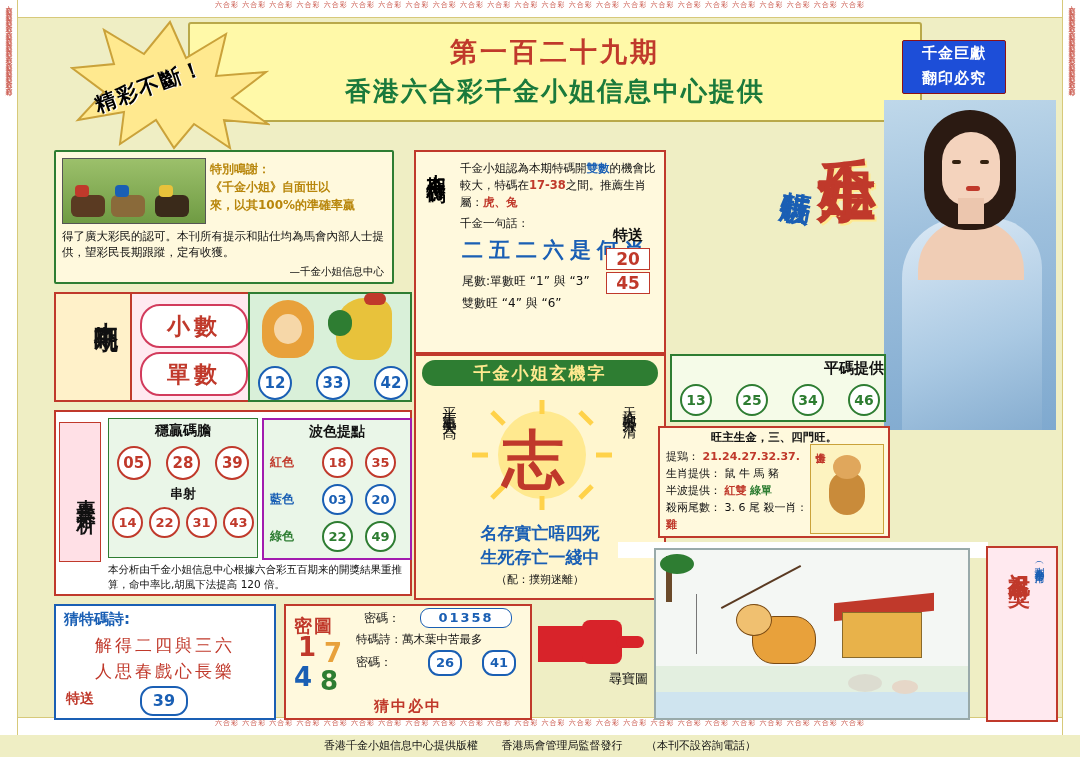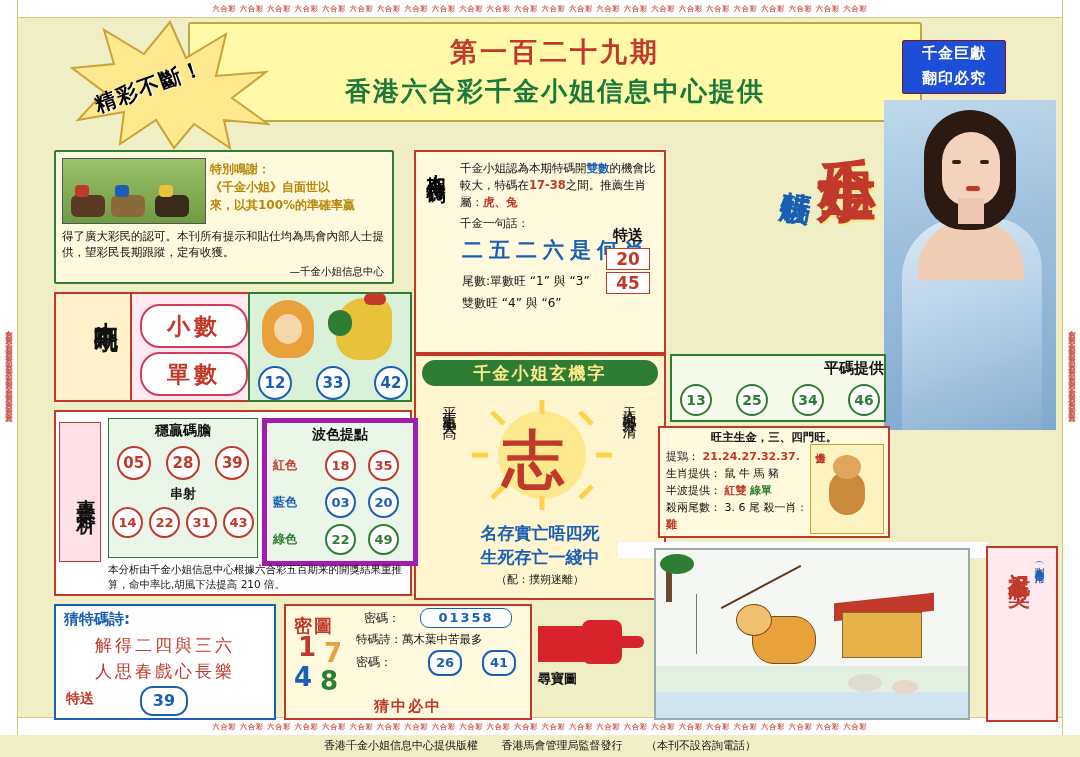--- a/index.html
+++ b/index.html
@@ -18,24 +18,22 @@
   
   .border-strip{
     position:absolute;
     background:#ffffff;
     color:#c0392b;
     font-size:7px;
     letter-spacing:1px;
     overflow:hidden;
     white-space:nowrap;
     display:flex;
-    align-items:center;
     justify-content:space-around;
     font-family:"DejaVu Sans",sans-serif;
-    font-weight:bold;
   }
   .border-top{left:0;top:0;right:0;height:17px;border-bottom:1px solid #d7c97a;}
   .border-bottom{left:0;bottom:22px;right:0;height:17px;border-top:1px solid #d7c97a;}
   .border-left{left:0;top:0;bottom:22px;width:17px;writing-mode:vertical-rl;height:735px;
     flex-direction:column;border-right:1px solid #d7c97a;}
   .border-right{right:0;top:0;bottom:22px;width:17px;writing-mode:vertical-rl;height:735px;
     flex-direction:column;border-left:1px solid #d7c97a;}
   .border-strip span{opacity:.85;}
   .inner{
     position:absolute;left:18px;top:18px;right:18px;bottom:40px;
@@ -293,21 +291,21 @@
     background:#ffe0e6;border:1px solid #c0392b;
     font-size:19px;font-weight:bold;color:#111;
     writing-mode:vertical-rl;text-align:center;letter-spacing:6px;padding-top:6px;box-sizing:border-box;
   }
   .zhuanye .boxA{
     position:absolute;left:52px;top:6px;width:148px;height:138px;
     background:#eaf6e8;border:1px solid #2e7d32;
   }
   .zhuanye .boxB{
     position:absolute;left:206px;top:6px;width:146px;height:138px;
-    background:#eaf6e8;border:5px solid #a21caf;
+    background:#eaf6e8;border:2px solid #a21caf;
   }
   .zhuanye .bt{width:100%;text-align:center;font-size:14px;font-weight:bold;color:#111;margin-top:3px;}
   .zhuanye .rowA{display:flex;justify-content:space-around;margin-top:6px;}
   .zhuanye .rowA .ball{border-color:#c0392b;color:#c0392b;}
   .zhuanye .mid{width:100%;text-align:center;font-size:13px;font-weight:bold;color:#111;margin-top:5px;}
   .zhuanye .rowB{display:flex;justify-content:space-around;margin-top:4px;}
   .zhuanye .rowB .ball{border-color:#c0392b;color:#c0392b;width:27px;height:27px;line-height:27px;font-size:13px;}
   .crow{display:flex;align-items:center;margin:6px 0 0 6px;}
   .crow .nm{font-size:12px;font-weight:bold;width:40px;}
   .crow .nm.red{color:#c0392b;} .crow .nm.blue{color:#1a5fb4;} .crow .nm.green{color:#2e7d32;}
@@ -362,21 +360,21 @@
   .mitu .bignums .c{position:absolute;left:0;top:30px;color:#1a5fb4;}
   .mitu .bignums .d{position:absolute;left:26px;top:34px;color:#2e7d32;}
   .mitu .foot{position:absolute;left:0;bottom:2px;width:100%;text-align:center;font-size:15px;font-weight:bold;color:#c0392b;letter-spacing:2px;}
   
   .hand{
     left:520px;top:596px;width:110px;height:100px;
   }
   .hand .arm{position:absolute;left:0;top:12px;width:54px;height:36px;background:#d8232a;}
   .hand .palm{position:absolute;left:44px;top:6px;width:40px;height:44px;background:#d8232a;border-radius:8px;}
   .hand .finger{position:absolute;left:78px;top:22px;width:28px;height:12px;background:#d8232a;border-radius:6px;}
-  .hand .cap{position:absolute;left:0;top:56px;width:110px;text-align:left;font-size:13px;font-weight:bold;color:#111;}
+  .hand .cap{position:absolute;left:0;top:56px;width:110px;text-align:right;font-size:13px;font-weight:normal;color:#111;}
   
   .tiger{
     left:636px;top:530px;width:316px;height:172px;
     background:#fff;border:2px solid #9aa;
     overflow:hidden;
   }
   .tiger .sky{position:absolute;inset:0;background:#f4f7f4;}
   .tiger .ground{position:absolute;left:0;bottom:0;width:100%;height:52px;background:#e3efe0;}
   .tiger .water{position:absolute;left:0;bottom:0;width:100%;height:26px;background:#cfe4ef;}
   .tiger .hut{position:absolute;right:46px;top:62px;width:78px;height:44px;background:#e8b24a;border:1px solid #8a6a2a;}
@@ -614,21 +612,21 @@
           <span class="nm blue">藍色</span>
           <span class="ball blue">03</span>
           <span class="ball blue">20</span>
         </div>
         <div class="crow">
           <span class="nm green">綠色</span>
           <span class="ball green">22</span>
           <span class="ball green">49</span>
         </div>
       </div>
-      <div class="note">本分析由千金小姐信息中心根據六合彩五百期来的開獎結果重推算，命中率比,胡風下法提高 210 倍。</div>
+      <div class="note">本分析由千金小姐信息中心根據六合彩五百期来的開獎結果重推算，命中率比,胡風下法提高 120 倍。</div>
     </div>
 
     <div class="panel caishi">
       <div class="t">猜特碼詩:</div>
       <div class="p1">解得二四與三六</div>
       <div class="p2">人思春戲心長樂</div>
       <div class="ts">特送</div>
       <div class="tsn">39</div>
     </div>
 

